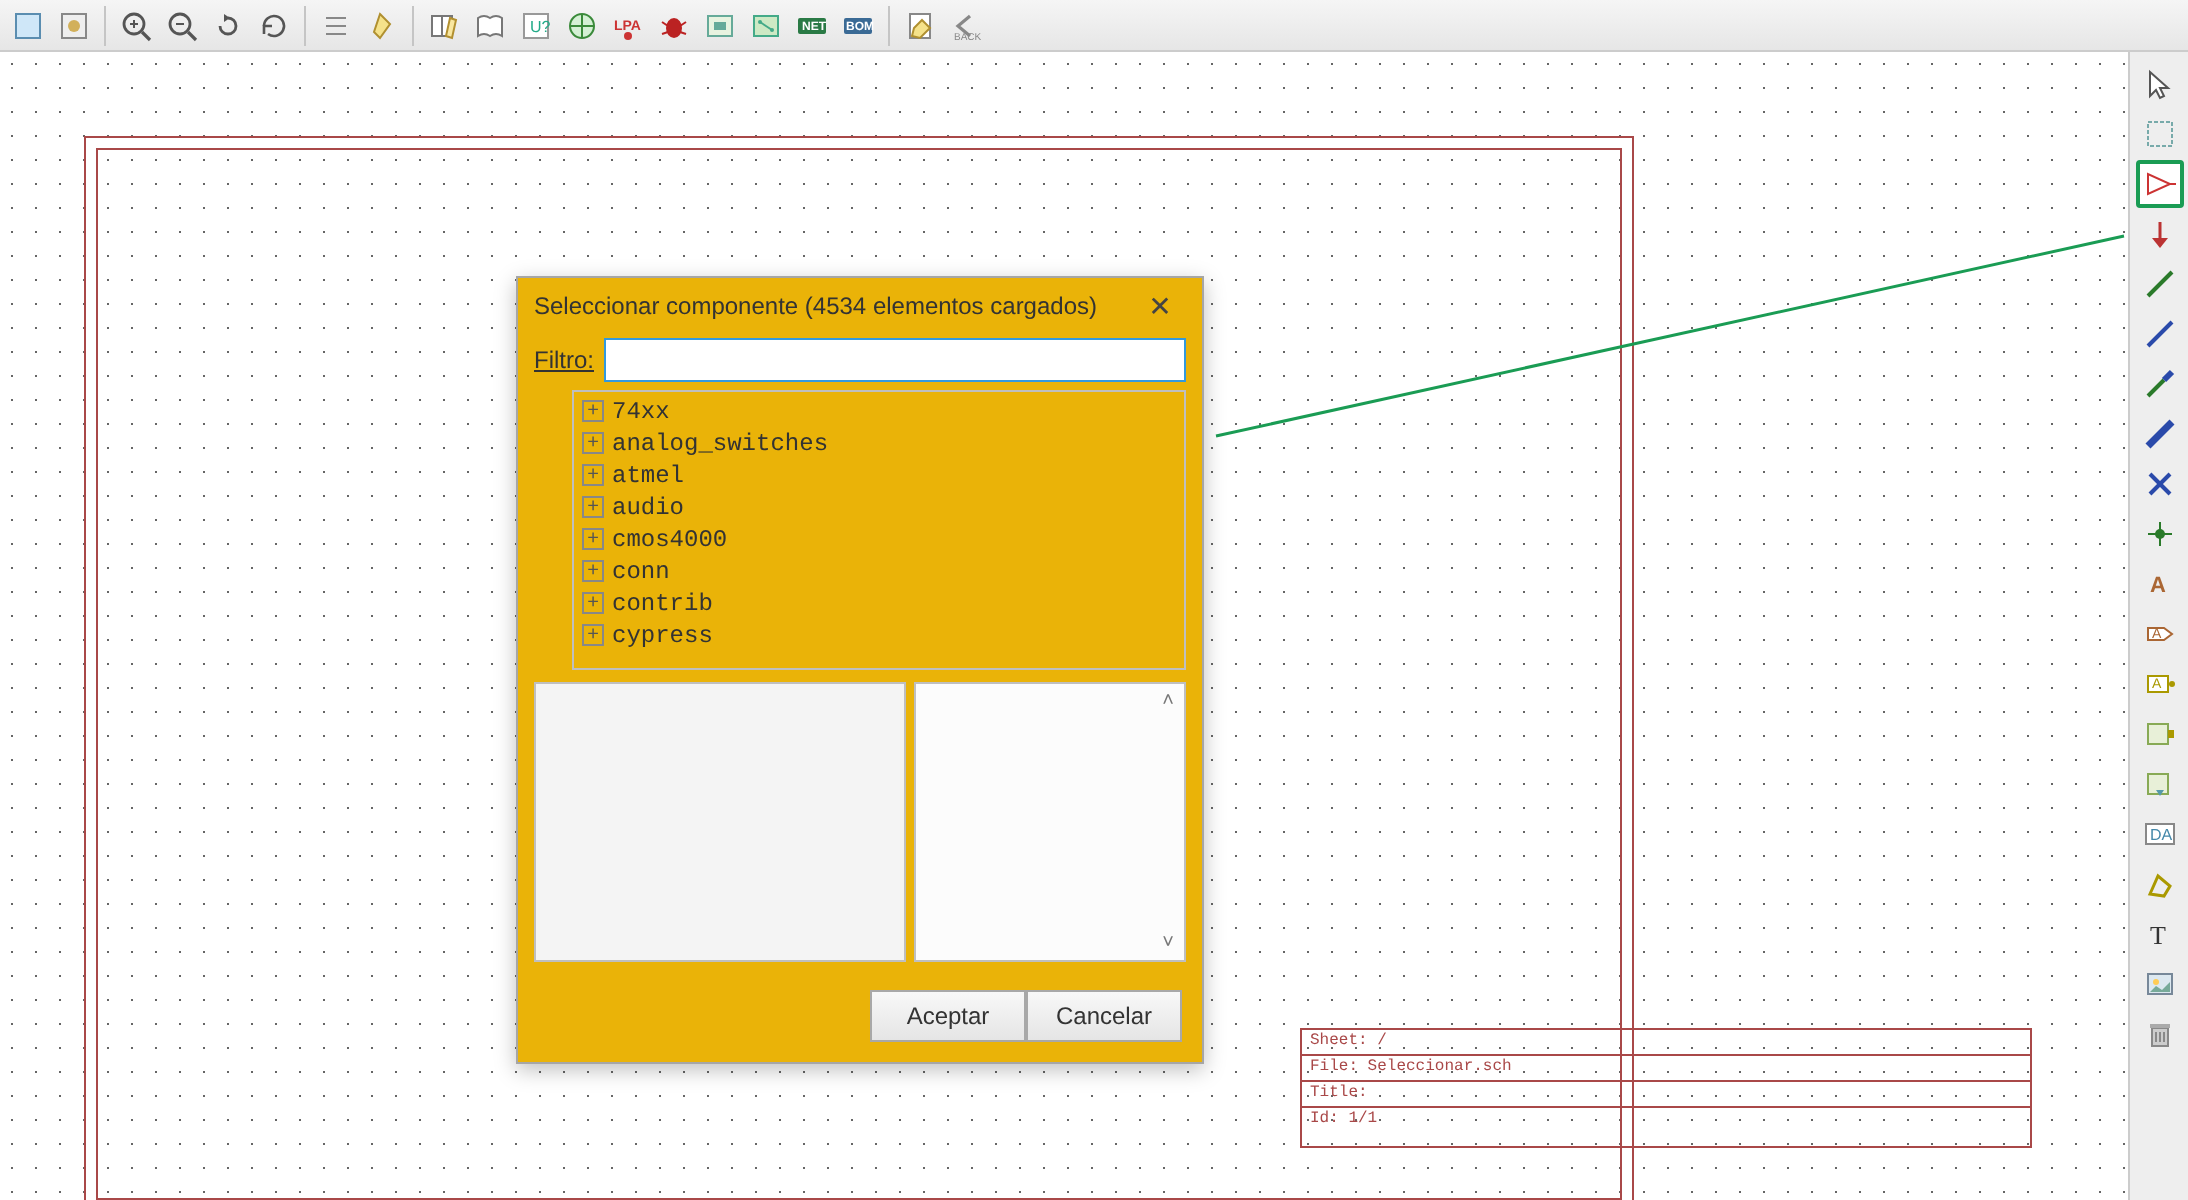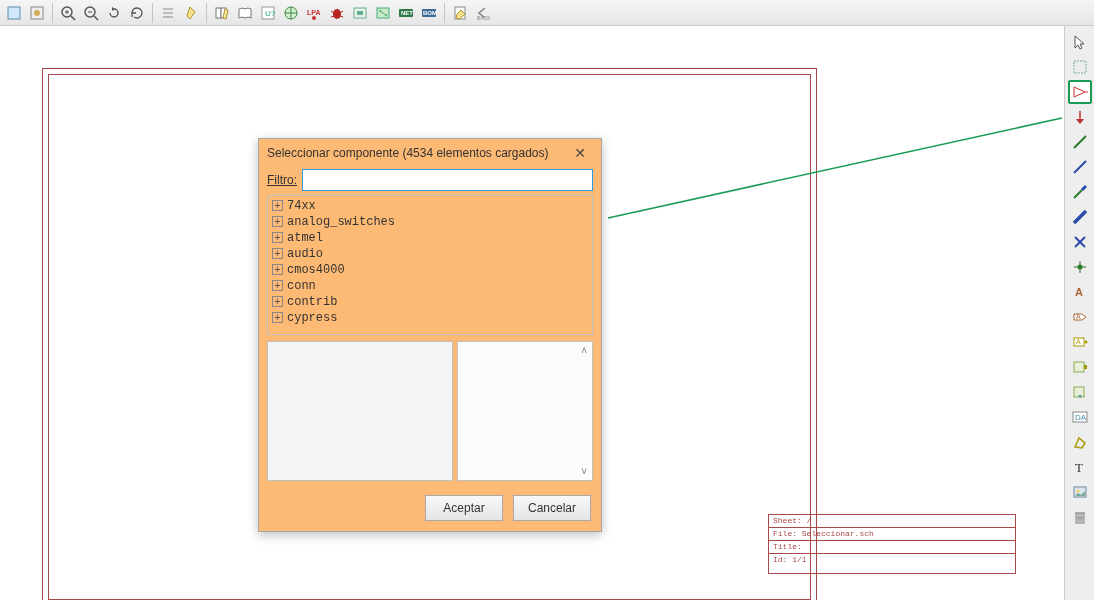--- a/index.html
+++ b/index.html
@@ -47,21 +47,21 @@
     left:42px; top:42px; width:775px; height:538px;
     border:1px solid #a94848;
   }
   .sheet-inner {
     position:absolute;
     left:48px; top:48px; width:763px; height:526px;
     border:1px solid #a94848;
   }
   .titleblock {
     position:absolute; right:48px; bottom:26px;
-    width:248px; height:60px;
+    width:366px; height:60px;
     border:1px solid #a94848;
     font-size:8px;
     color:#a94848;
     font-family:"Courier New",monospace;
   }
   .titleblock .row { border-bottom:1px solid #a94848; height:13px; display:flex; }
   .titleblock .cell { border-right:1px solid #a94848; padding:1px 4px; }
   .titleblock .row:last-child { border-bottom:none; }
   
   .anno-line {
@@ -89,21 +89,21 @@
   }
   .rt-btn.highlighted {
     border:2px solid #1a9c54;
     background:#fff;
   }
   
   .dialog {
     position:absolute;
     left:258px; top:112px;
     width:344px;
-    background:#fdba74;
+    background:#eab308;
     border:1px solid #a6a6a6;
     box-shadow:0 3px 10px rgba(0,0,0,0.25);
     z-index:10;
   }
   .dialog-title {
     height:28px;
     display:flex; align-items:center;
     padding:0 8px;
     font-size:12px;
     color:#333;
@@ -124,20 +124,21 @@
     padding:2px 5px; outline:none; font-size:12px;
   }
   .tree {
     border:1px solid #bfbfbf;
     height:140px;
     overflow-y:scroll;
     font-family:"Courier New",monospace;
     font-size:12px;
     color:#333;
     padding:2px;
+    margin-left:19px;
   }
   .tree-item {
     padding:1px 0 1px 2px;
     cursor:pointer;
     white-space:nowrap;
   }
   .tree-item .exp {
     display:inline-block;
     width:11px; height:11px;
     border:1px solid #888;
@@ -162,21 +163,21 @@
     background:#fcfcfc;
   }
   .panel-right::before, .panel-right::after {
     content:""; position:absolute; right:3px;
     width:10px; height:10px;
     color:#777; font-size:10px;
   }
   .arrow-up { position:absolute; top:3px; right:5px; font-size:10px; color:#777; }
   .arrow-dn { position:absolute; bottom:3px; right:5px; font-size:10px; color:#777; }
   .dialog-buttons {
-    display:flex; justify-content:flex-end; gap:10px;
+    display:flex; justify-content:flex-end; 
     padding:6px 10px 10px;
   }
   .dlg-btn {
     min-width:78px;
     height:26px;
     border:1px solid #a8a8a8;
     background:linear-gradient(#f8f8f8,#e5e5e5);
     font-size:12px;
     color:#333;
     cursor:pointer;

